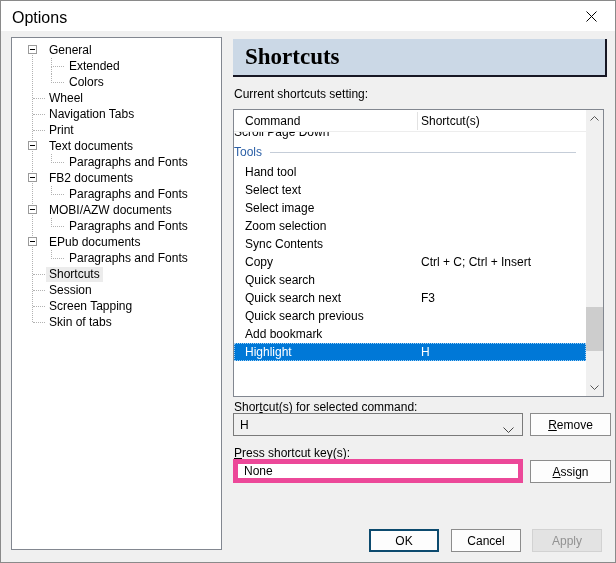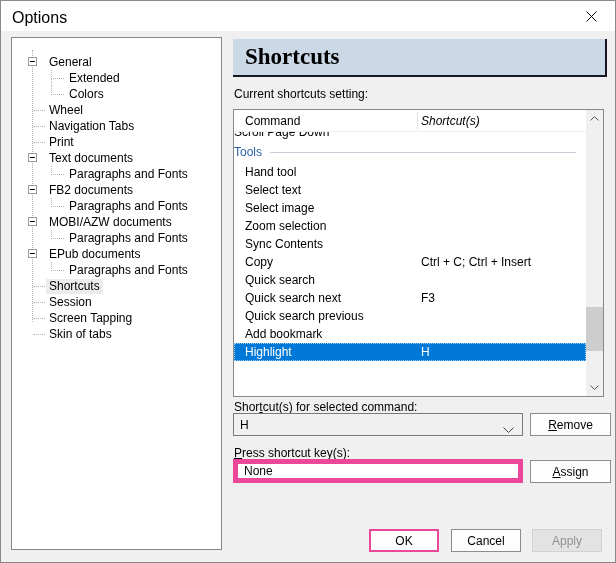--- a/index.html
+++ b/index.html
@@ -10,21 +10,21 @@
     font-size: 12px; color: #000;
   }
   
   .titlebar { position: absolute; left: 0; top: 0; right: 0; height: 30px; background: #fff; }
   .title-text { position: absolute; left: 11px; top: 8px; font-size: 16px; }
   .close-btn { position: absolute; right: 1px; top: 1px; width: 45px; height: 28px;
     display: flex; align-items: center; justify-content: center; }
   
   .tree-panel { position: absolute; left: 10px; top: 36px; width: 211px; height: 513px;
     background: #fff; border: 1px solid #828790; overflow: hidden; }
-  .tree { position: relative; padding-top: 16px; }
+  .tree { position: relative; padding-top: 4px; }
   .tree-vline { position: absolute; left: 20px; top: 12px; height: 272px;
     border-left: 1px dotted #b2b2b2; }
   .tree-row { position: relative; height: 16px; display: flex; align-items: center; }
   .tree-row .tree-label { white-space: nowrap; padding: 1px 3px; line-height: 13px; }
   .tree-row.level0 .tree-label { margin-left: 34px; }
   .tree-row.level1 .tree-label { margin-left: 54px; }
   .tree-row.selected .tree-label { background: #ececec; }
   .tree-row.level0.leaf::before { content: ""; position: absolute; left: 21px; top: 8px;
     width: 12px; border-top: 1px dotted #b2b2b2; }
   .tree-row.level1::before { content: ""; position: absolute; left: 39px; top: 0;
@@ -41,21 +41,21 @@
   .banner-text { font-family: "Liberation Serif", serif; font-weight: bold; font-size: 23px;
     padding: 5px 0 0 12px; color: #000; }
   .field-label { position: absolute; font-size: 12px; color: #000; }
   .lbl-current { left: 233px; top: 86px; }
   
   .list { position: absolute; left: 232px; top: 108px; width: 371px; height: 288px;
     background: #fff; border: 1px solid #828790; overflow: hidden; }
   .list-content { position: absolute; left: 0; top: 0; right: 17px; bottom: 0; }
   .list-header { position: relative; height: 22px; border-bottom: 1px solid #ededed; }
   .col-command { position: absolute; left: 11px; top: 4px; }
-  .col-shortcut { position: absolute; left: 187px; top: 4px; font-style: italic; }
+  .col-shortcut { position: absolute; left: 187px; top: 4px; }
   .col-sep { position: absolute; left: 183px; top: 2px; height: 18px; border-left: 1px solid #e2e2e2; }
   .clipped-row { height: 9px; overflow: hidden; }
   .clipped-row span { display: block; line-height: 18px; margin-top: -9px; }
   .group-row { height: 22px; display: flex; align-items: center; }
   .group-label { color: #2b5fa6; padding-left: 0; white-space: nowrap; }
   .group-line { flex: 1; border-top: 1px solid #c5cdd8; margin: 0 10px 0 8px; }
   .list-row { position: relative; height: 18px; display: flex; align-items: center; }
   .list-row .cell-command { position: absolute; left: 11px; white-space: nowrap; }
   .list-row .cell-shortcut { position: absolute; left: 187px; white-space: nowrap; }
   .list-row.selected { background: #0078d7; color: #fff; outline: 1px dotted #9fd0f5; outline-offset: -1px; }
@@ -73,21 +73,21 @@
   .combo-chevron { position: absolute; right: 8px; top: 8px; }
   .lbl-press { left: 233px; top: 445px; }
   .textinput { position: absolute; left: 232px; top: 458px; width: 290px; height: 24px;
     background: #fff; border: 5px solid #ec4899; display: flex; align-items: center; }
   .textinput .input-value { padding-left: 6px; }
   .btn { position: absolute; height: 23px; background: #fdfdfd; border: 1px solid #8c8c8c;
     font-size: 12px; display: flex; align-items: center; justify-content: center;
     font-family: "Liberation Sans", sans-serif; color: #000; }
   .btn-remove { left: 529px; top: 412px; width: 81px; }
   .btn-assign { left: 529px; top: 459px; width: 81px; }
-  .btn-ok { left: 368px; top: 528px; width: 70px; border: 2px solid #ec4899; }
+  .btn-ok { left: 368px; top: 528px; width: 70px; border: 2px solid #0c4a6e; }
   .btn-cancel { left: 450px; top: 528px; width: 70px; }
   .btn-apply { left: 531px; top: 528px; width: 70px; background: #e3e3e3;
     border: 1px solid #d2d2d2; color: #929292; }
   u { text-decoration: underline; }
 </style>
 </head>
 <body>
 
 <div class="dialog">
 

